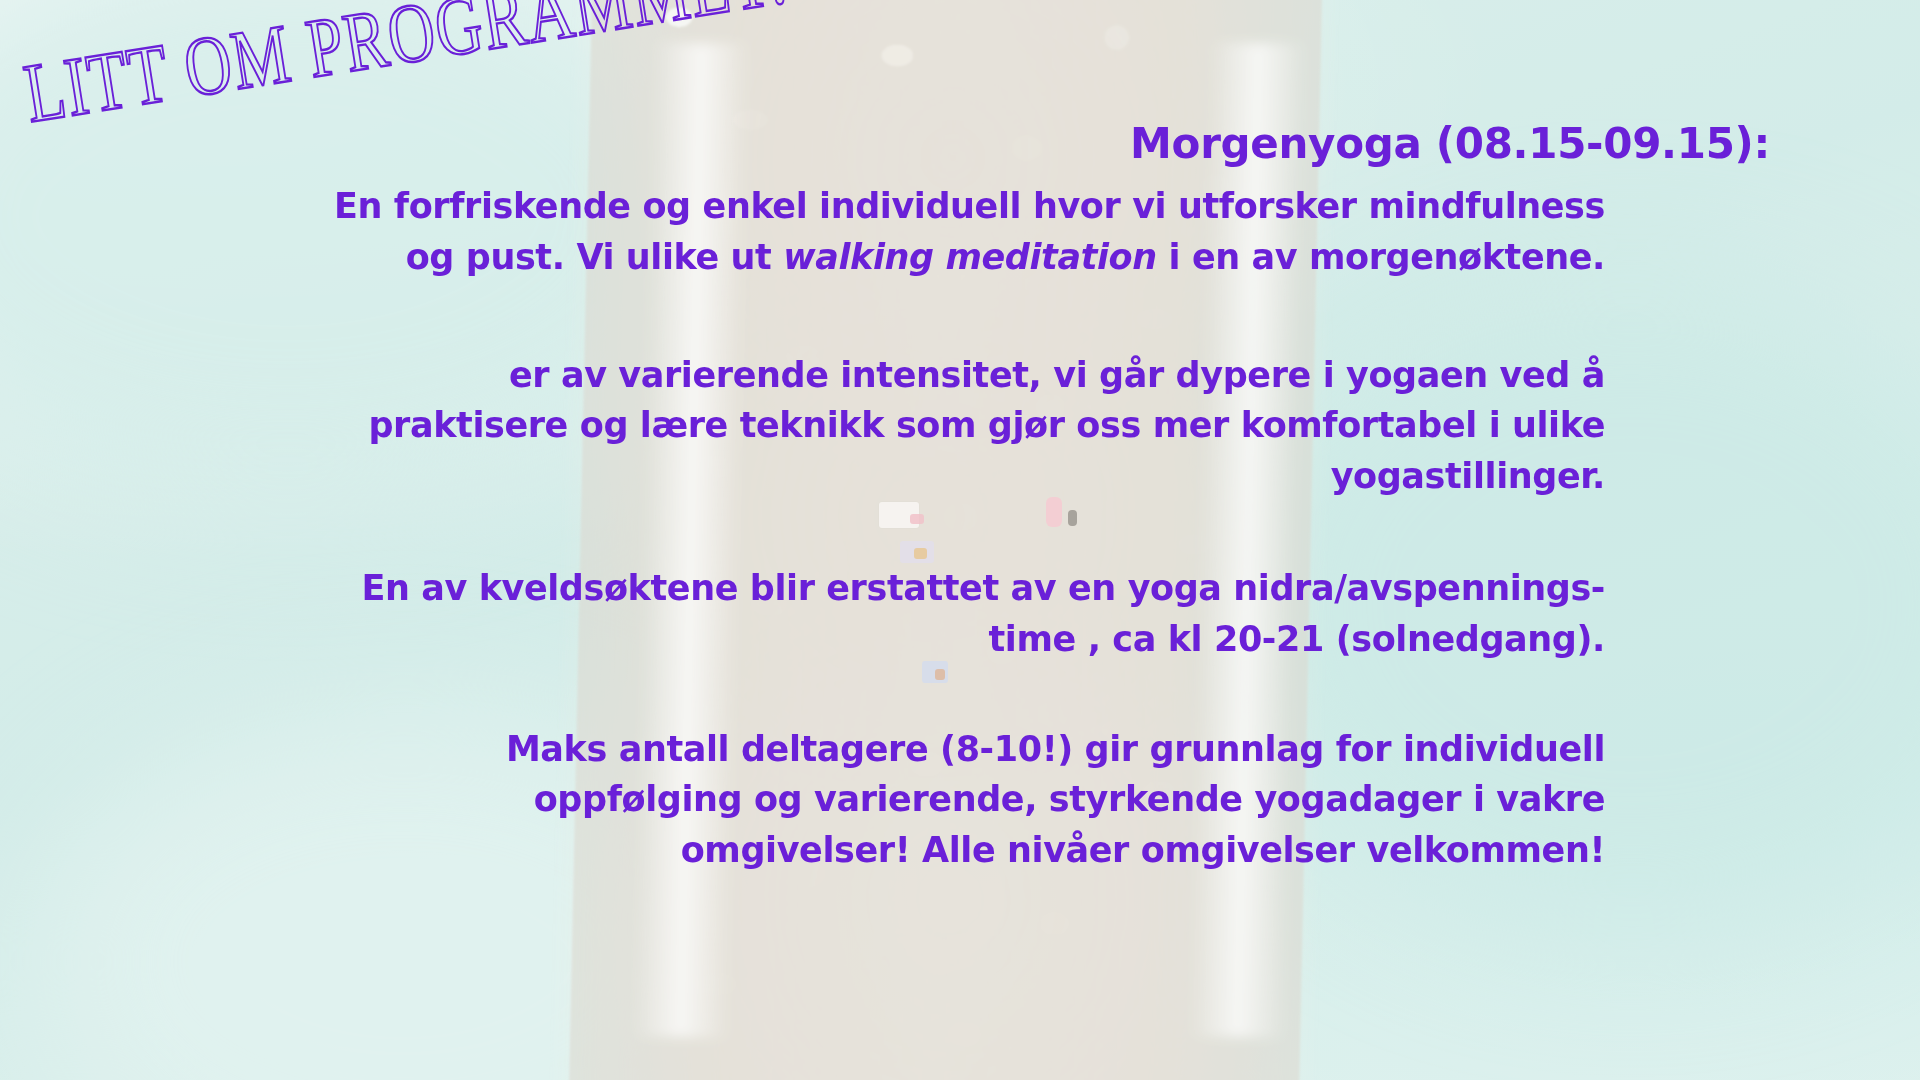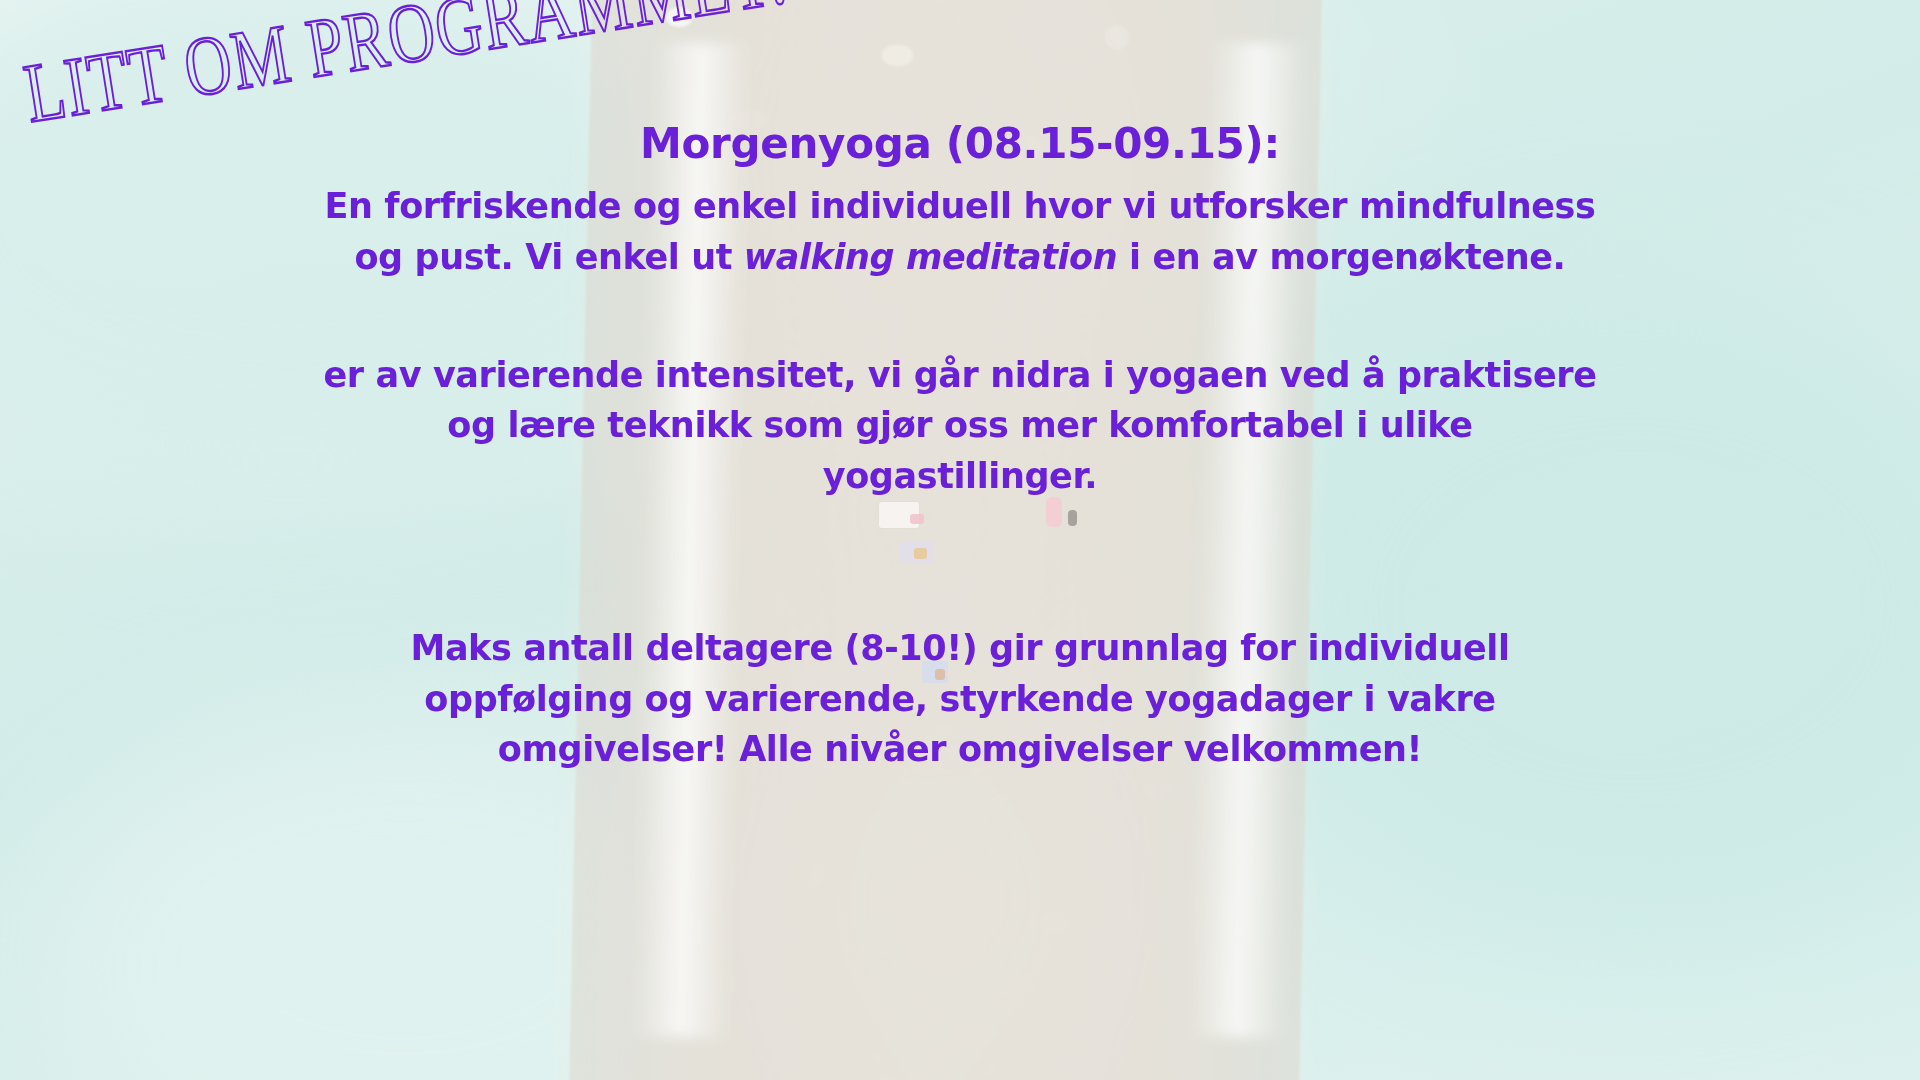--- a/index.html
+++ b/index.html
@@ -136,21 +136,21 @@
     paint-order: stroke;
   }
 
   
   .content {
     position: absolute;
     left: 0;
     right: 0;
     top: 0;
     padding: 118px 150px 0 150px;
-    text-align: center;
+    text-align: right;
     color: #6a20d8;
   }
 
   .heading {
     font-family: "DejaVu Sans", sans-serif;
     font-weight: 700;
     font-size: 42px;
     line-height: 1.22;
     letter-spacing: -0.3px;
     color: #6a20d8;
@@ -212,35 +212,39 @@
   </div>
 
   <div class="content">
 
     <div class="heading">Morgenyoga (08.15-09.15):</div>
 
     <div class="gap-sm"></div>
 
     <div class="para">
       <span>En forfriskende og enkel individuell hvor vi utforsker mindfulness og</span>
-      <span>pust. Vi enkel ut </span><em>walking meditation</em><span> i en av morgenøktene.</span>
+      <span>pust. Vi ulike ut </span><em>walking meditation</em><span> i en av morgenøktene.</span>
     </div>
 
     <div class="gap-md"></div>
 
 
     <div class="gap-sm"></div>
 
     <div class="para">
-      <span>er av varierende intensitet, vi går nidra i yogaen ved å praktisere og</span>
+      <span>er av varierende intensitet, vi går dypere i yogaen ved å praktisere og</span>
       <span>lære teknikk som gjør oss mer komfortabel i ulike yogastillinger.</span>
     </div>
 
     <div class="gap-lg"></div>
 
+    <div class="para">
+      <span>En av kveldsøktene blir erstattet av en yoga nidra/avspennings-time ,</span>
+      <span>ca kl 20-21 (solnedgang).</span>
+    </div>
 
     <div class="gap-xl"></div>
 
     <div class="para">
       <span>Maks antall deltagere (8-10!) gir grunnlag for individuell oppfølging og</span>
       <span>varierende, styrkende yogadager i vakre omgivelser! Alle nivåer</span>
       <span>omgivelser velkommen!</span>
     </div>
 
   </div>

